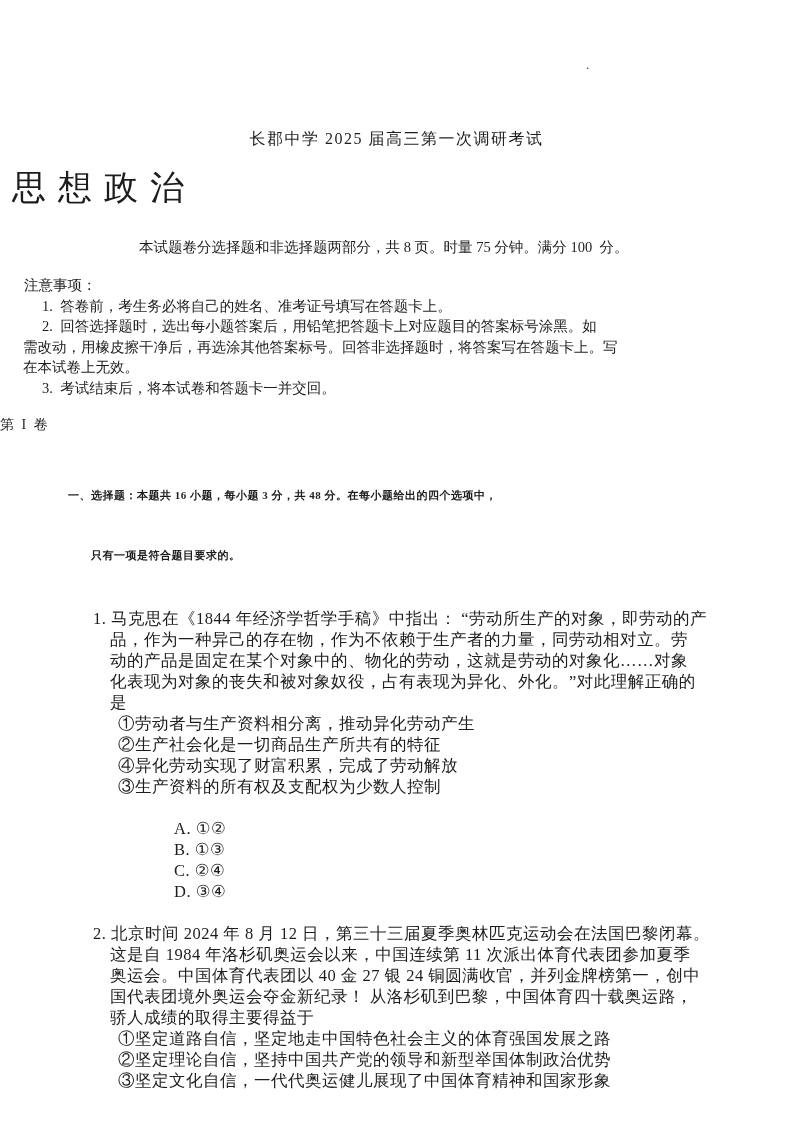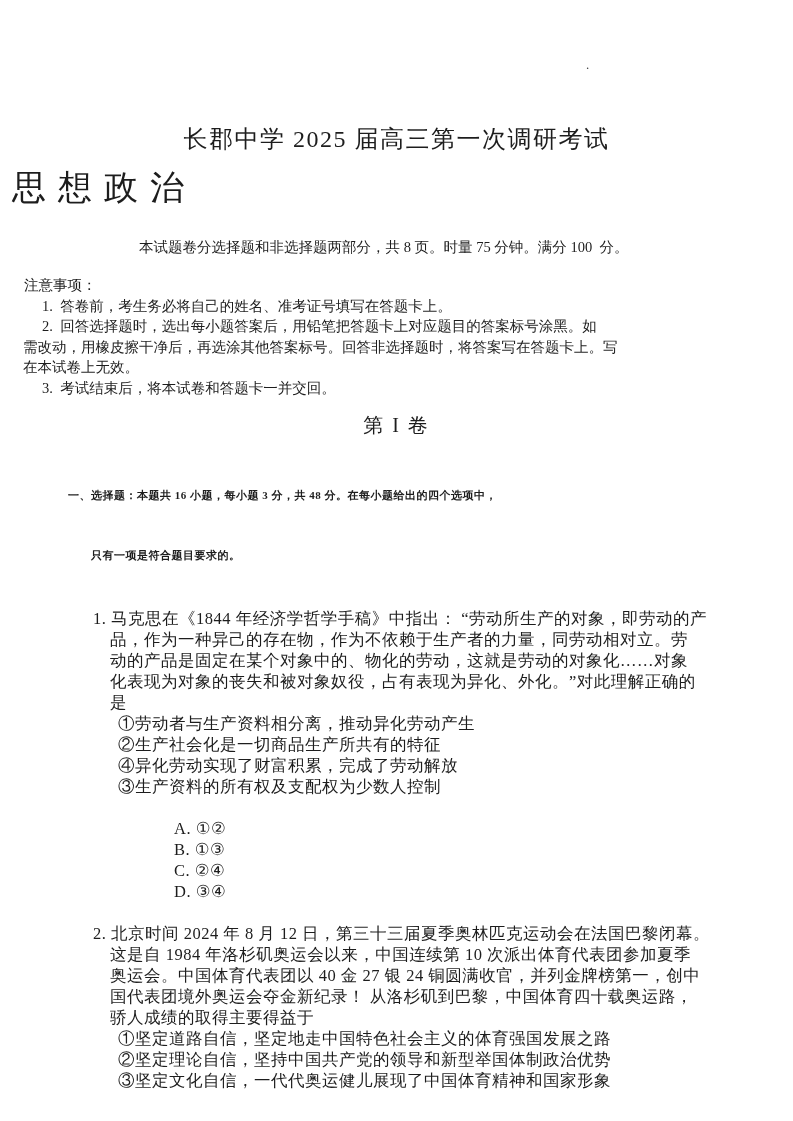--- a/index.html
+++ b/index.html
@@ -13,43 +13,43 @@
     box-sizing:border-box;
     padding-top:126px;
     overflow:hidden;
   }
   .corner-dot {
     position:absolute; top:58px; left:586px;
     font-size:13px; line-height:13px; color:#444;
   }
   .title1 {
     text-align:center;
-    font-size:24px; line-height:26px;
+    font-size:16px; line-height:26px;
     letter-spacing:1.5px;
     white-space:pre-wrap;
   }
   .title2 {
     text-align:left;
     font-size:34px; line-height:40px;
     margin-top:16px;
     letter-spacing:12px; text-indent:12px;
   }
   .intro {
     margin-top:29px; margin-left:139px;
     font-size:14.5px; line-height:20px;
     white-space:pre-wrap;
   }
   .notes { margin-top:18px; font-size:14.5px; line-height:20.5px; }
   .notes-heading { margin-left:24px; }
   .note-line { white-space:pre-wrap; }
   .note-line.num  { margin-left:42px; }
   .note-line.cont { margin-left:23px; }
   .volume {
-    text-align:center; margin-top:13px;
-    font-size:20px; line-height:28px; letter-spacing:2px;
+    margin-top:13px;
+    font-size:14px; line-height:28px; letter-spacing:2px;
     white-space:pre-wrap;
   }
   .instr {
     margin-top:6px; margin-left:68px; margin-right:50px;
     font-weight:bold; font-size:11px; line-height:20px;
     letter-spacing:0.5px; white-space:pre-wrap;
   }
   .instr .l2 { padding-left:23px; }
   .questions {
     margin-top:3px; margin-left:93px; margin-right:0;
@@ -105,21 +105,21 @@
       <div class="qchoices">
         <span class="choice">A. ①②</span>
         <span class="choice">B. ①③</span>
         <span class="choice">C. ②④</span>
         <span class="choice">D. ③④</span>
       </div>
     </div>
 
     <div class="question">
       <div class="ql first">2. 北京时间 2024 年 8 月 12 日，第三十三届夏季奥林匹克运动会在法国巴黎闭幕。</div>
-      <div class="ql">这是自 1984 年洛杉矶奥运会以来，中国连续第 10 次派出体育代表团参加夏季</div>
+      <div class="ql">这是自 1984 年洛杉矶奥运会以来，中国连续第 11 次派出体育代表团参加夏季</div>
       <div class="ql">奥运会。中国体育代表团以 40 金 27 银 24 铜圆满收官，并列金牌榜第一，创中</div>
       <div class="ql">国代表团境外奥运会夺金新纪录！ 从洛杉矶到巴黎，中国体育四十载奥运路，</div>
       <div class="ql">骄人成绩的取得主要得益于</div>
       <div class="qi">①坚定道路自信，坚定地走中国特色社会主义的体育强国发展之路</div>
       <div class="qi">②坚定理论自信，坚持中国共产党的领导和新型举国体制政治优势</div>
       <div class="qi">③坚定文化自信，一代代奥运健儿展现了中国体育精神和国家形象</div>
       <div class="qchoices">
         
         
         

